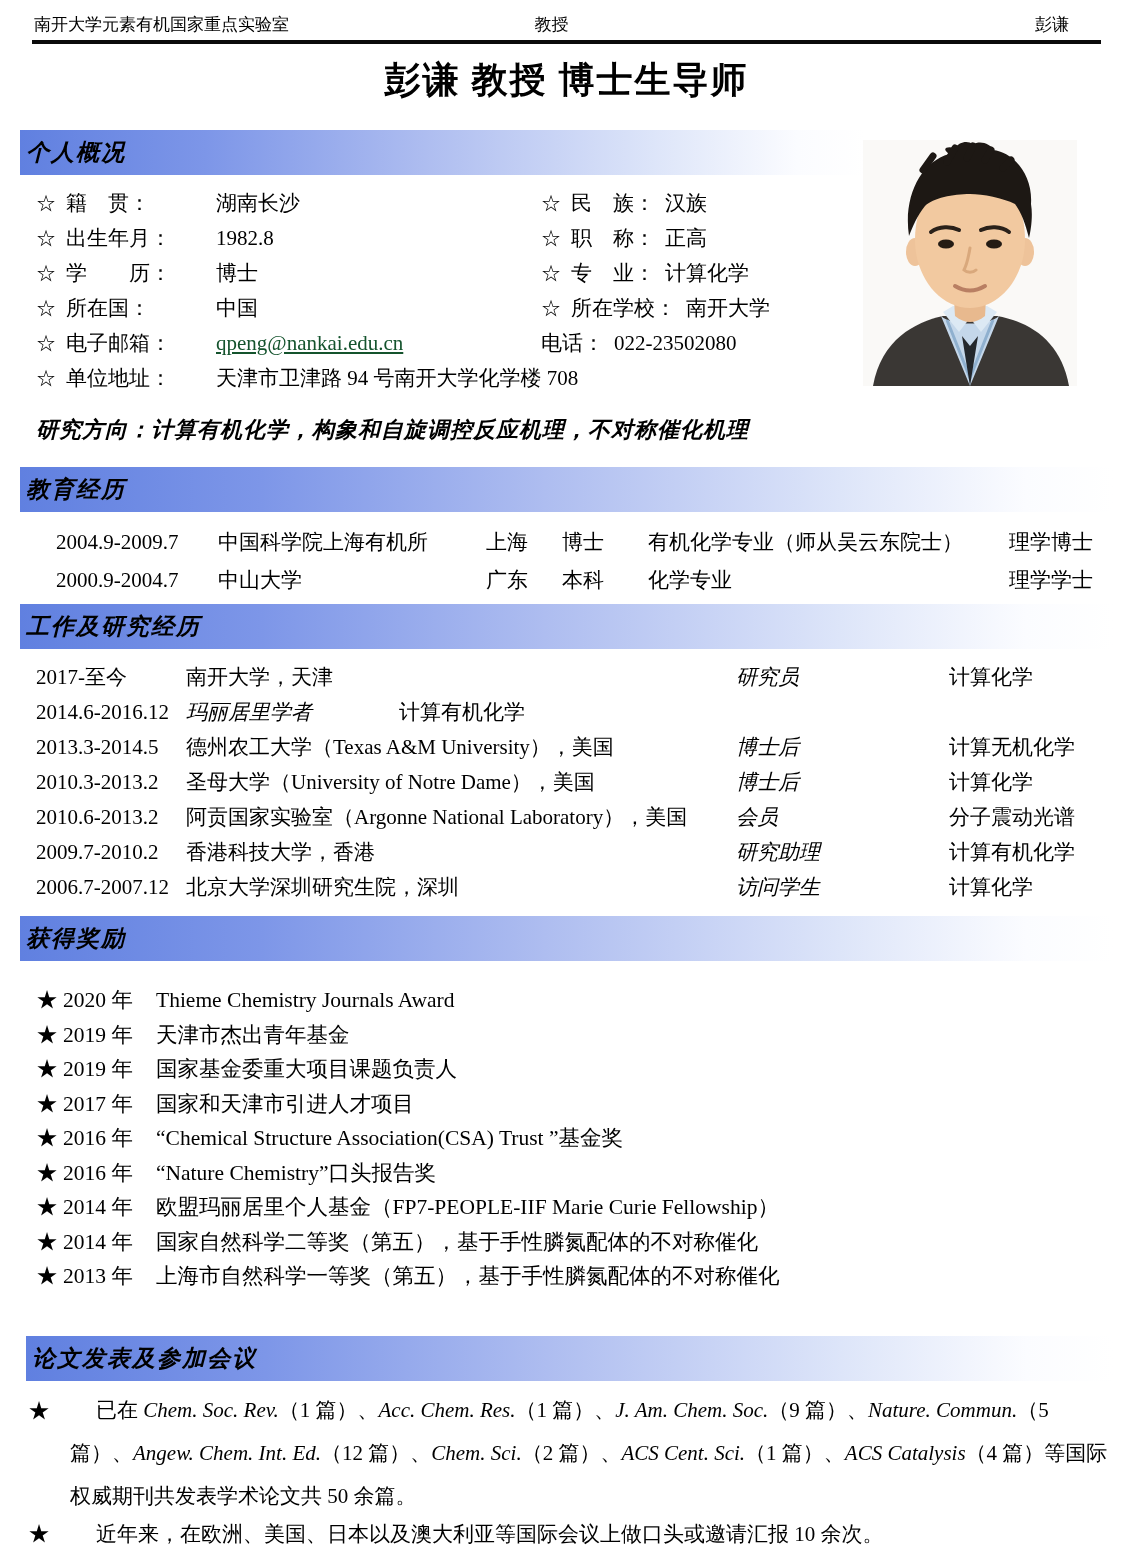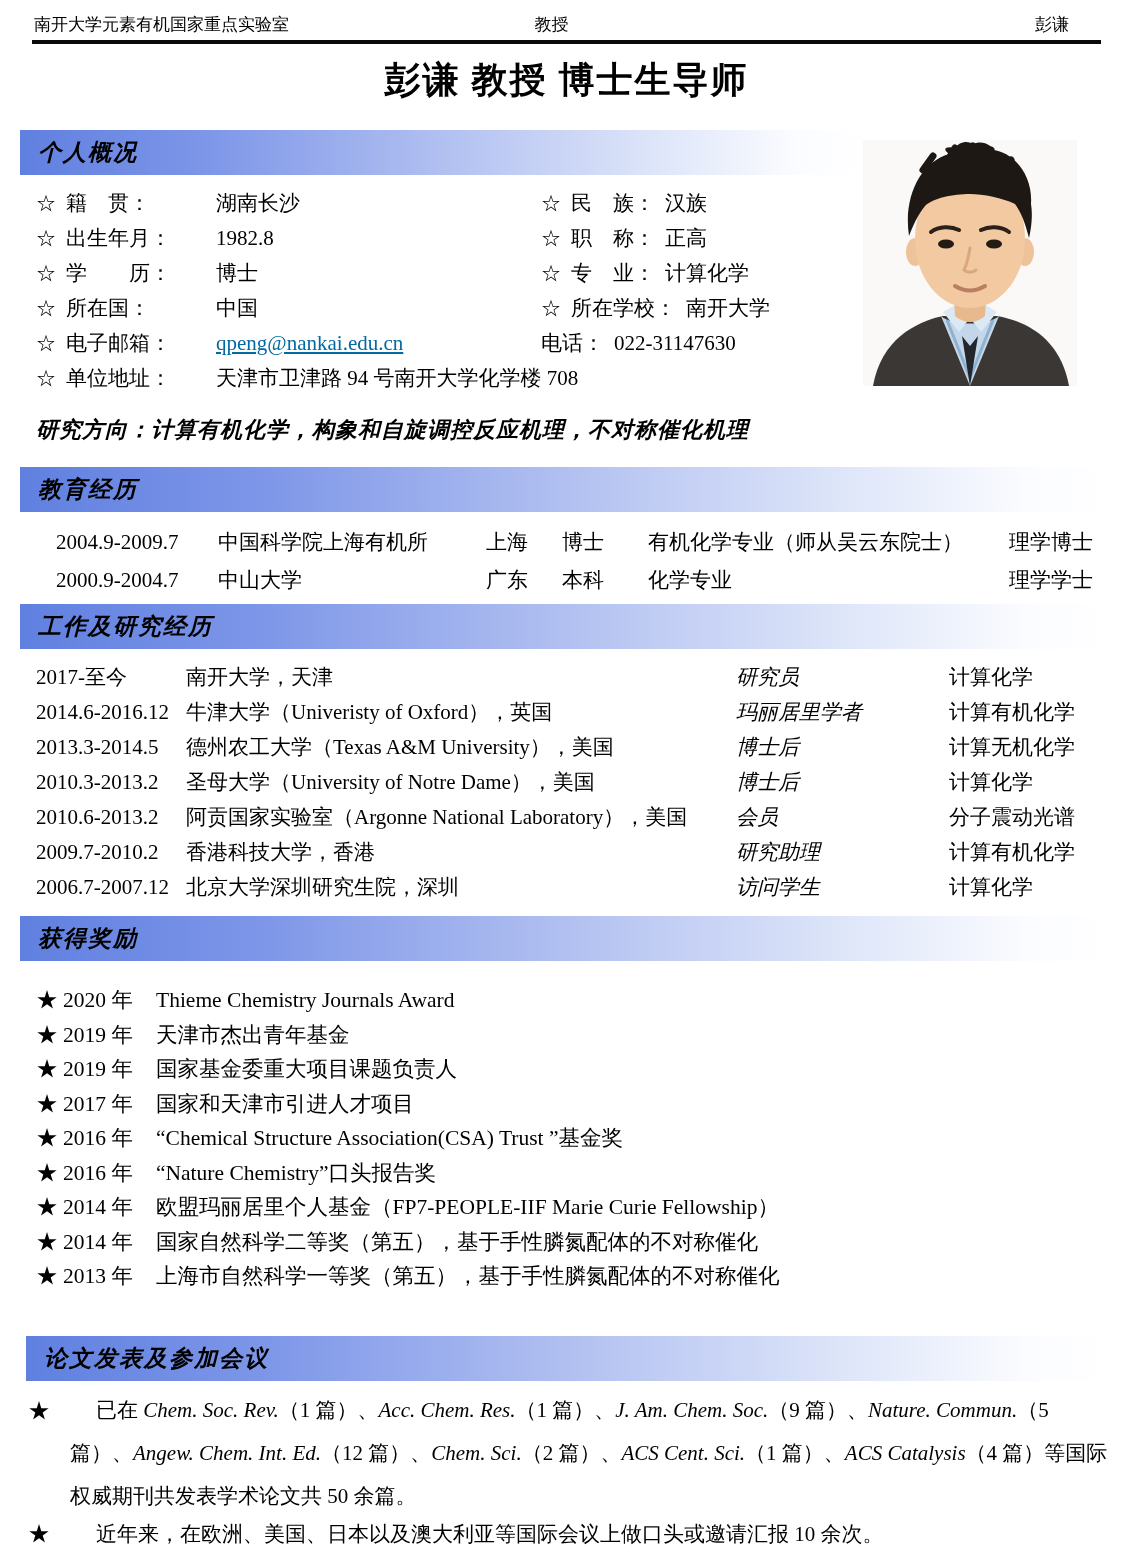--- a/index.html
+++ b/index.html
@@ -19,39 +19,39 @@
   .topbar .tb-right{flex:1;text-align:right;padding-right:30px;}
   
   .title{
     text-align:center;font-size:36px;font-weight:bold;
     letter-spacing:2px;margin-top:8px;height:56px;line-height:56px;
     font-family:"Liberation Serif","DejaVu Serif",serif;
   }
   
   .bar{
     height:45px;margin-top:22px;display:flex;align-items:center;
-    padding-left:18px;box-sizing:border-box;
+    padding-left:6px;box-sizing:border-box;
     font-size:23px;font-weight:bold;font-style:italic;letter-spacing:2px;
     background:linear-gradient(90deg,#6080e0 0%,#7d96e8 22%,#aebdf0 48%,#dde5f9 75%,#fbfcff 92%,#ffffff 100%);
     font-family:Liberation Mono, monospace;
   }
   .bar-profile{width:845px;}
   
   .profile-grid{
     margin:14px 0 0 16px;width:840px;
     display:grid;grid-template-columns:505px 1fr;
     font-size:21px;
   }
   .info-row{display:flex;align-items:baseline;height:35px;white-space:nowrap;}
   .info-row .star{width:30px;font-size:20px;}
   .col-left .label{width:150px;display:inline-block;}
   .col-right .label{margin-right:10px;}
   .no-star .label{margin-left:0;}
   .span2{grid-column:1 / -1;}
-  .link{color:#0369a1;}
+  .link{color:#14532d;}
   
   .photo-frame{position:absolute;top:140px;right:56px;width:214px;height:246px;}
   .photo-frame svg{display:block;}
   
   .research-line{margin:16px 0 0 16px;font-size:22px;font-weight:bold;letter-spacing:1px;font-style:italic;}
   
   .edu-table{margin:16px 0 0 16px;font-size:21px;width:1057px;}
   .edu-row{display:flex;height:38px;align-items:baseline;white-space:nowrap;margin-left:20px;}
   .edu-period{width:162px;}
   .edu-school{width:268px;}
@@ -180,21 +180,21 @@
       <span class="value">南开大学</span>
     </div>
 
     <div class="info-row col-left">
       <span class="star">☆</span>
       <span class="label">电子邮箱：</span>
       <a class="value link" href="#">qpeng@nankai.edu.cn</a>
     </div>
     <div class="info-row col-right no-star">
       <span class="label">电话：</span>
-      <span class="value">022-31147630</span>
+      <span class="value">022-23502080</span>
     </div>
 
     <div class="info-row col-left span2">
       <span class="star">☆</span>
       <span class="label">单位地址：</span>
       <span class="value">天津市卫津路 94 号南开大学化学楼 708</span>
     </div>
   </div>
 
   <div class="research-line">研究方向：计算有机化学，构象和自旋调控反应机理，不对称催化机理</div>
@@ -226,21 +226,20 @@
   </div>
   <div class="work-table">
     <div class="work-row">
       <span class="work-period">2017-至今</span>
       <span class="work-place">南开大学，天津</span>
       <span class="work-role">研究员</span>
       <span class="work-field">计算化学</span>
     </div>
     <div class="work-row">
       <span class="work-period">2014.6-2016.12</span>
-      <span class="work-place">牛津大学（Univeristy of Oxford），英国</span>
       <span class="work-role">玛丽居里学者</span>
       <span class="work-field">计算有机化学</span>
     </div>
     <div class="work-row">
       <span class="work-period">2013.3-2014.5</span>
       <span class="work-place">德州农工大学（Texas A&amp;M University），美国</span>
       <span class="work-role">博士后</span>
       <span class="work-field">计算无机化学</span>
     </div>
     <div class="work-row">

